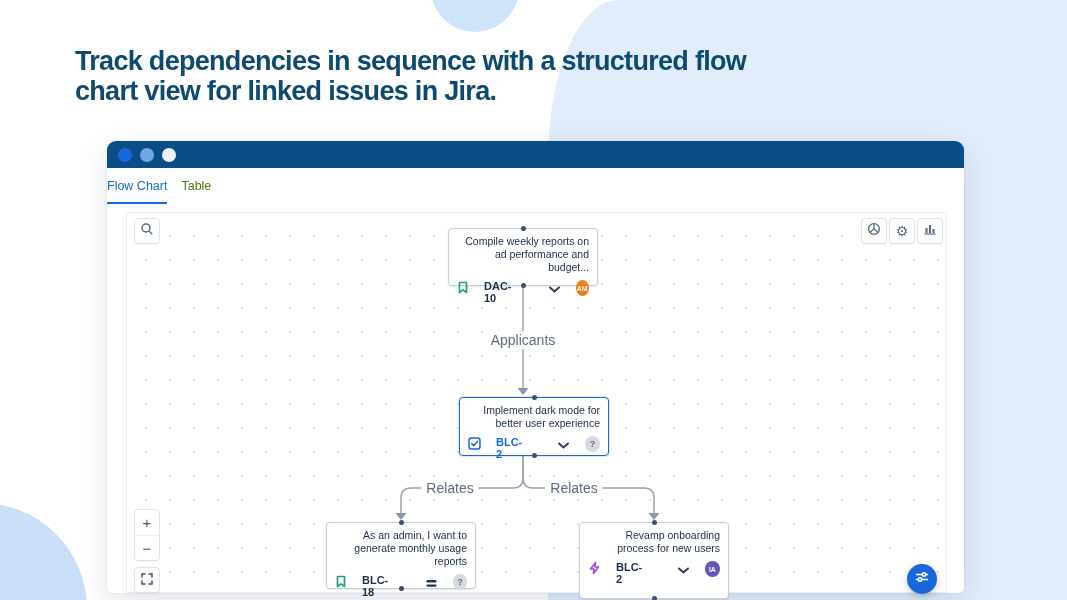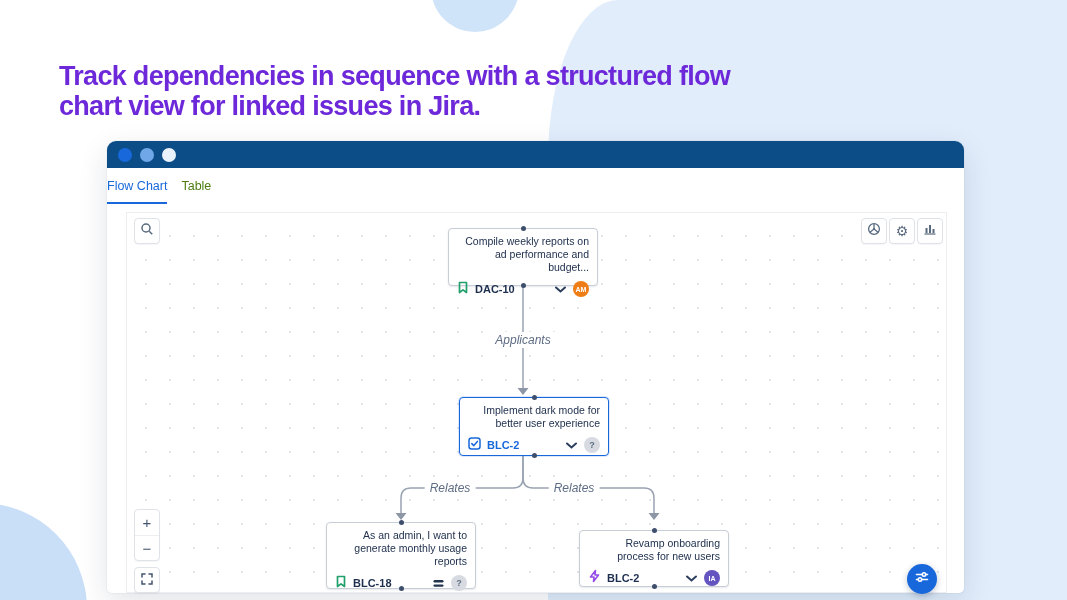--- a/index.html
+++ b/index.html
@@ -11,22 +11,22 @@
 
   
   .blob-right { position:absolute; left:548px; top:0; width:519px; height:600px;
     background:#E1EDFB; border-top-left-radius:70px 160px; z-index:0; }
   .blob-top { position:absolute; left:431px; top:-56px; width:88px; height:88px;
     border-radius:50%; background:#CFE3F9; z-index:0; }
   .blob-bottom-left { position:absolute; left:-125px; top:503px; width:212px; height:212px;
     border-radius:50%; background:#C9DFF8; z-index:0; }
 
   
-  .headline { position:absolute; left:59px; top:46px; z-index:2;
-    font-size:27px; font-weight:bold; color:#6d28d9; line-height:30px; letter-spacing:-0.7px;margin-top:15px; }
+  .headline { position:absolute; left:75px; top:46px; z-index:2;
+    font-size:27px; font-weight:bold; color:#0c4a6e; line-height:30px; letter-spacing:-0.7px; }
 
   
   .window { position:absolute; left:107px; top:141px; width:857px; height:452px;
     background:#fff; border-radius:9px 9px 5px 5px; z-index:1;
     box-shadow:0 10px 30px rgba(9,30,66,.12), 0 0 0 1px rgba(9,30,66,.03); }
   .titlebar { height:27px; background:#0C4D87; border-radius:9px 9px 0 0;
     display:flex; align-items:center; padding-left:11px; gap:8px; }
   .tdot { width:14px; height:14px; border-radius:50%; }
   .tdot.d1 { background:#1868DB; } .tdot.d2 { background:#6FA7E8; } .tdot.d3 { background:#EAF2FC; }
 
@@ -42,31 +42,31 @@
     background-image:radial-gradient(circle, #E1E5EB 1.1px, transparent 1.3px);
     background-size:24px 24px; background-position:7px 11px; }
 
   .icon-btn { position:absolute; width:26px; height:26px; background:#fff;
     border:1px solid #DFE2E7; border-radius:4px; display:flex; align-items:center;
     justify-content:center; color:#5A6B80; cursor:pointer; box-shadow:0 1px 1px rgba(9,30,66,.04); }
 
   .edges-svg { position:absolute; left:0; top:0; width:821px; height:381px; }
 
   .edge-label { position:absolute; transform:translate(-50%,-50%); background:#fff;
-    padding:1px 5px; font-size:12px; color:#5E6C84; white-space:nowrap;font-style:italic; }
+    padding:1px 5px; font-size:14px; color:#5E6C84; white-space:nowrap; }
 
   
   .node { position:absolute; width:150px; background:#fff; border:1px solid #C8CED6;
     border-radius:4px; padding:6px 8px 7px; box-shadow:0 1px 2px rgba(9,30,66,.10); }
   .node::before, .node::after { content:""; position:absolute; left:50%; width:5px; height:5px;
     margin-left:-2.5px; border-radius:50%; background:#3E4F6B; }
   .node::before { top:-3px; } .node::after { bottom:-3px; }
   .node.selected { border:1.5px solid #1868DB; box-shadow:0 0 0 1px rgba(24,104,219,.15); }
   .node-title { font-size:10.5px; line-height:13px; color:#22324F; text-align:right; }
-  .node-row { display:flex; align-items:center; gap:6px; margin-top:6px; }
+  .node-row { display:flex; gap:15px; margin-top:6px; }
   .node-key { font-size:11px; font-weight:bold; color:#1D2E4E; }
   .node-key.blue { color:#1868DB; }
   .grow { flex:1; }
   .avatar { width:16px; height:16px; border-radius:50%; display:flex; align-items:center;
     justify-content:center; font-size:7px; font-weight:bold; color:#fff; }
   .avatar.orange { background:#EE7D16; }
   .avatar.purple { background:#6454C0; }
   .badge-q { width:16px; height:16px; border-radius:50%; background:#D7DBE1; color:#5E6C84;
     display:flex; align-items:center; justify-content:center; font-size:9px; font-weight:bold; }
 
@@ -208,21 +208,21 @@
         <span>
           <svg width="13" height="9" viewBox="0 0 13 9" fill="#23344F">
             <rect x="1.5" y="1" width="10" height="2.4" rx="1.2"></rect>
               <rect x="1.5" y="5.4" width="10" height="2.4" rx="1.2"></rect>
           </svg>
         </span>
         <span class="badge-q">?</span>
       </div>
     </div>
 
-    <div class="node" style="left:452px; top:309px; height:57px;margin-top:8px;">
+    <div class="node" style="left:452px; top:309px; height:77px;">
       <div class="node-title">Revamp onboarding process for new users</div>
       <div class="node-row">
         <span>
           <svg width="13" height="14" viewBox="0 0 13 14" fill="none" stroke="#944DE7" stroke-width="1.6" stroke-linejoin="round">
             <path d="M7.5,1.5 L2.5,8 H6 L5.5,12.5 L10.5,6 H7 Z"></path>
           </svg>
         </span>
         <span class="node-key">BLC-2</span>
         <span class="grow"></span>
         <span>

